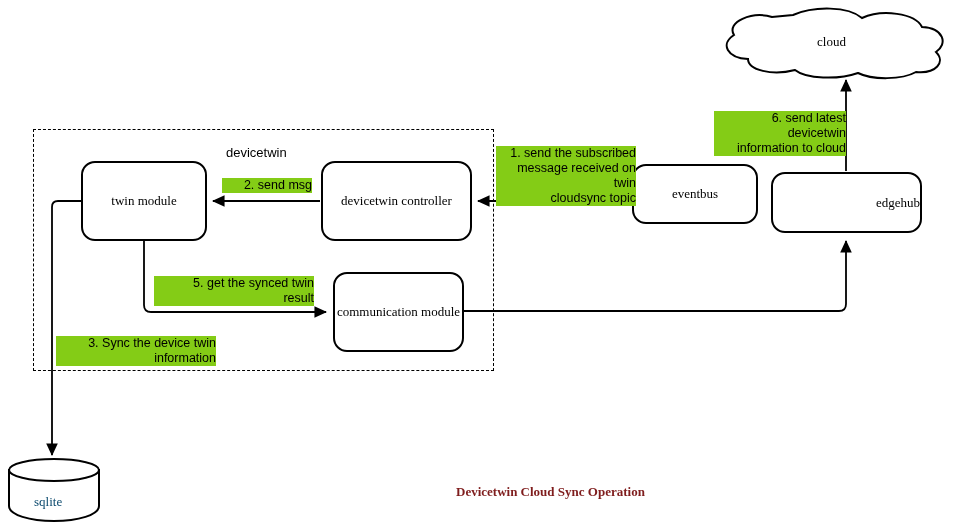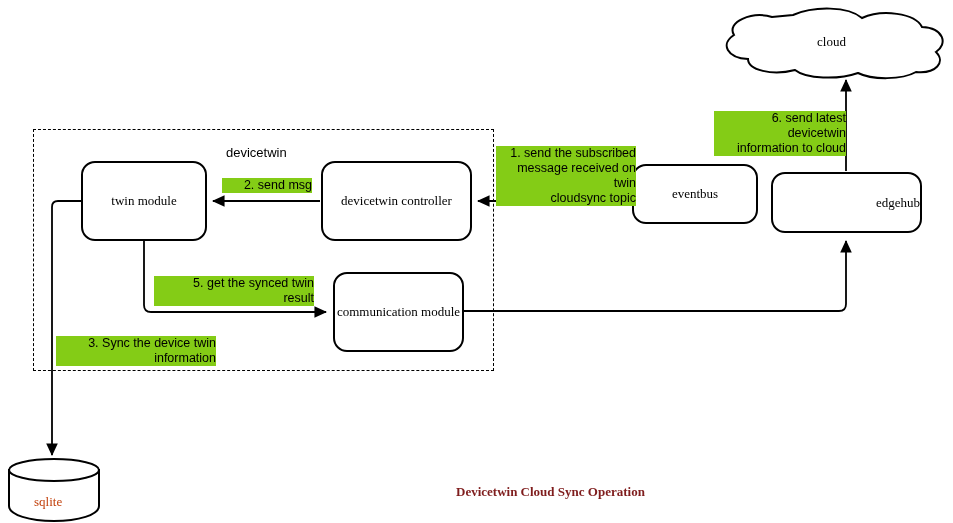--- a/index.html
+++ b/index.html
@@ -71,21 +71,21 @@
     font-family: "Liberation Serif", "DejaVu Serif", serif;
     font-size: 13px;
     color: #000000;
     z-index: 4;
     white-space: nowrap;
   }
   .db-label {
     position: absolute;
     font-family: "Liberation Serif", "DejaVu Serif", serif;
     font-size: 13px;
-    color: #c2410c;
+    color: #0c4a6e;
     z-index: 4;
     white-space: nowrap;
   }
   #diagram-title {
     position: absolute;
     font-family: "Liberation Serif", "DejaVu Serif", serif;
     font-weight: bold;
     font-size: 13px;
     color: #7f1d1d;
     z-index: 5;

